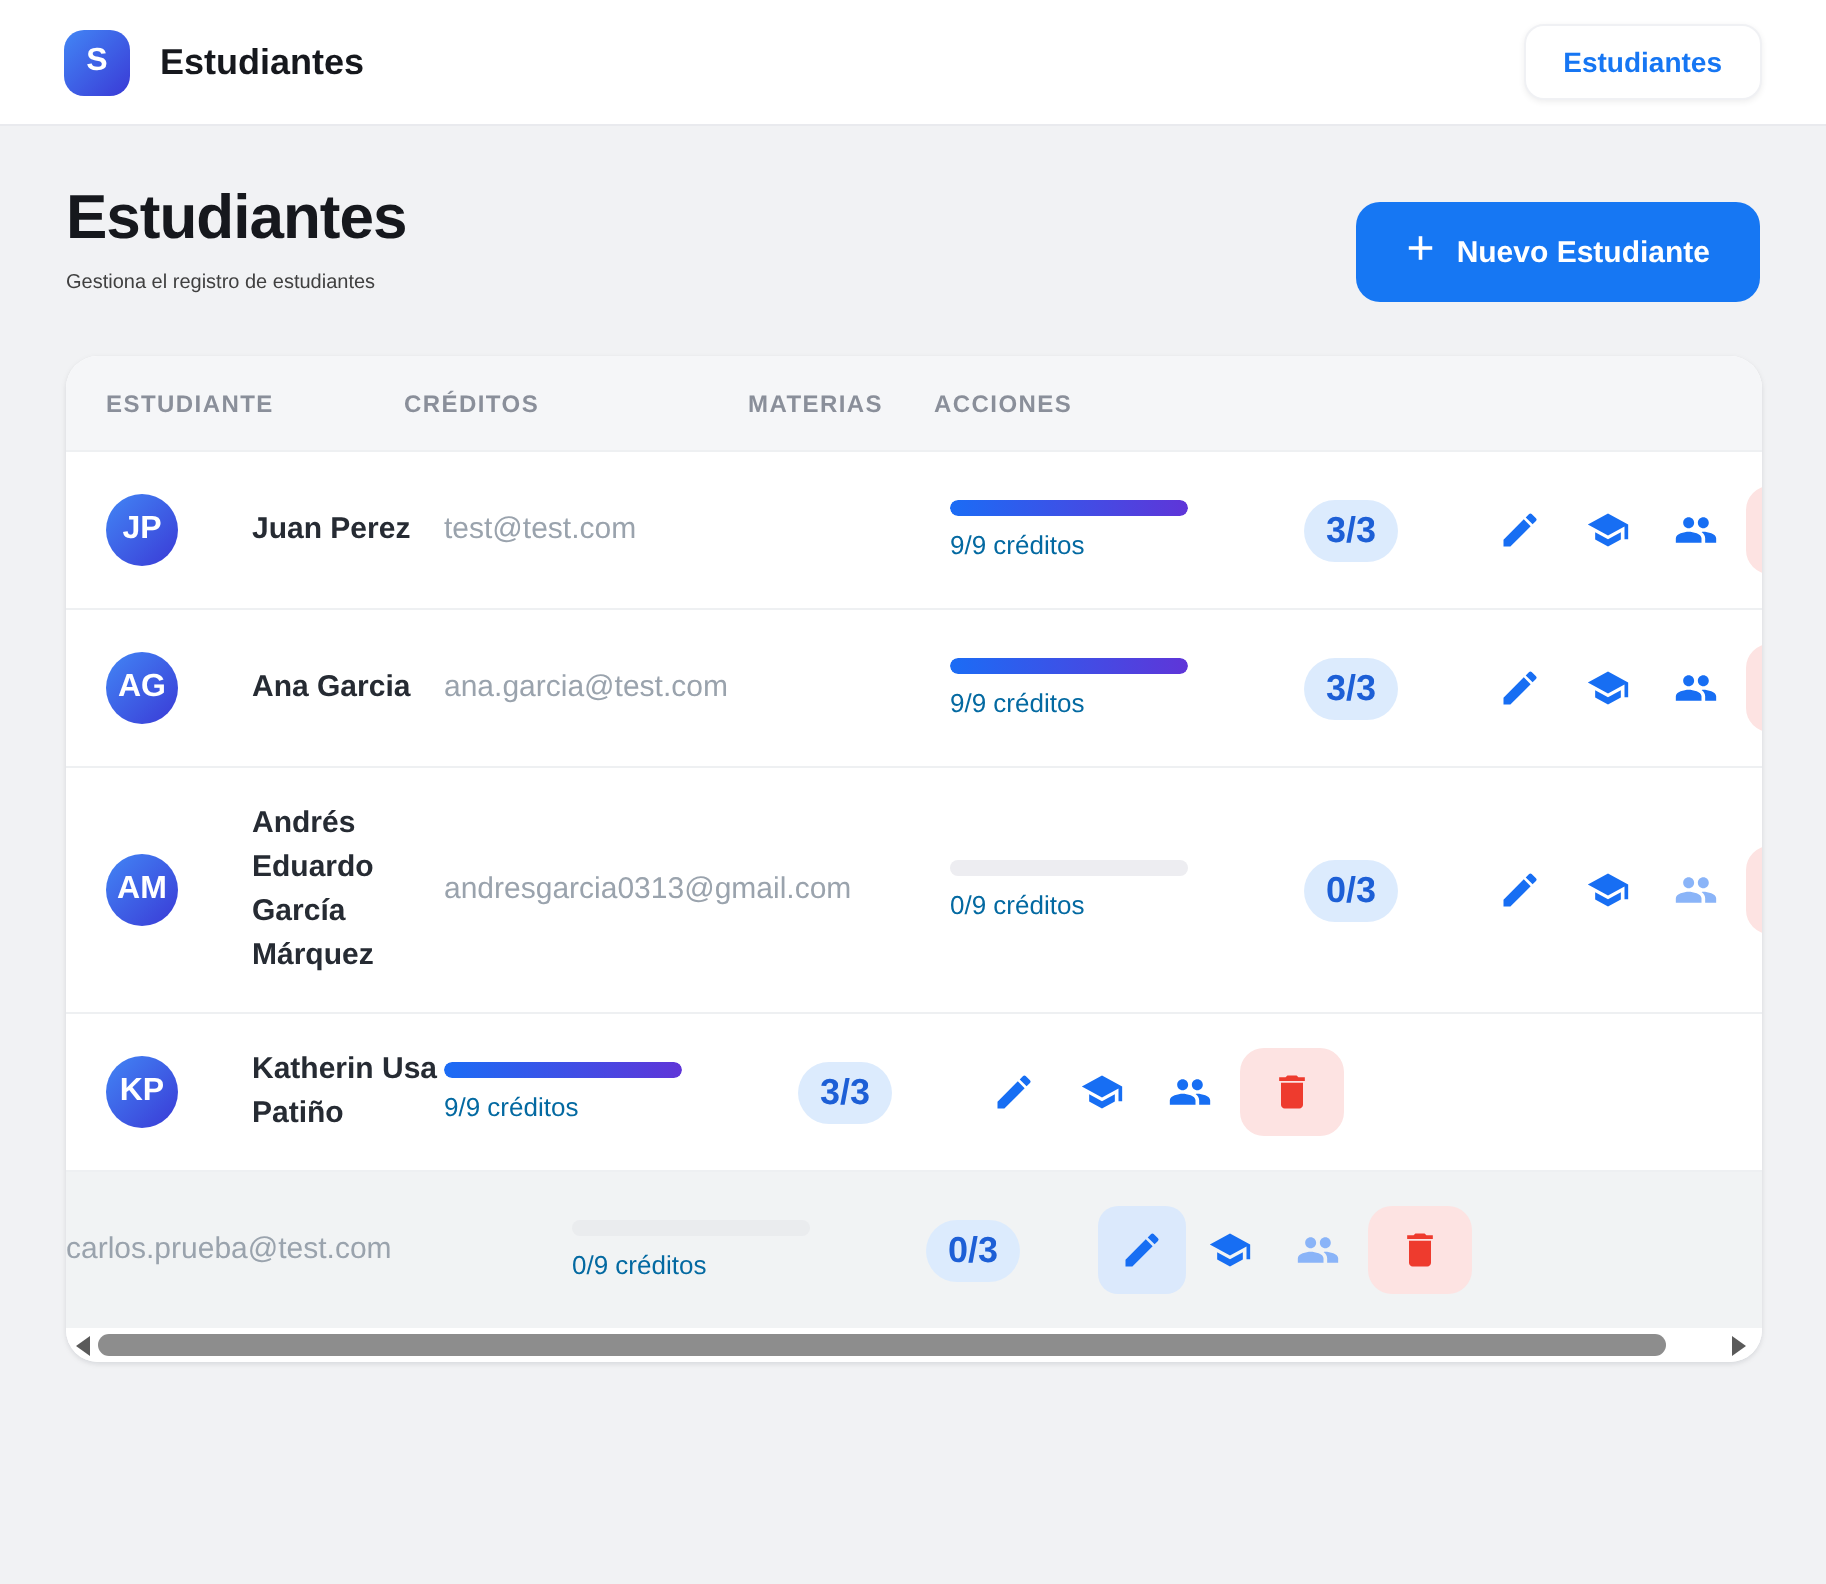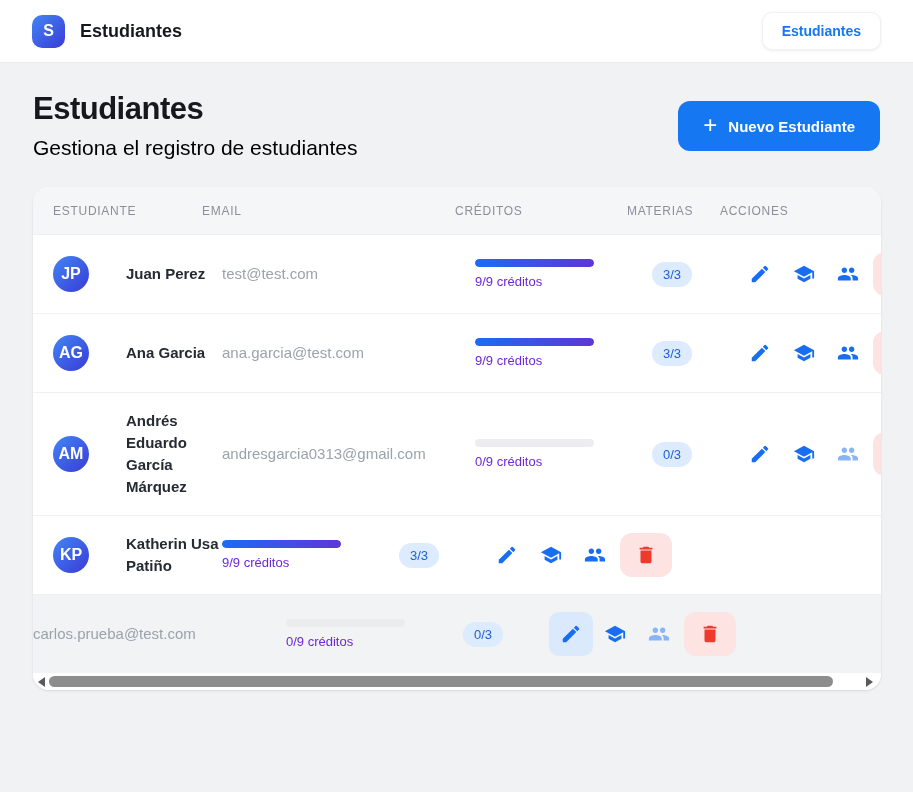--- a/index.html
+++ b/index.html
@@ -13,31 +13,31 @@
   .logo { width:33px; height:33px; border-radius:10px; color:#fff; font-size:16px; font-weight:700;
           display:flex; align-items:center; justify-content:center;
           background:linear-gradient(135deg,#4286f5,#3a3ad6); }
   .app-title { font-size:18px; font-weight:700; color:#16181d; }
   .nav-pill { background:#ffffff; border:1px solid #f0f1f4; box-shadow:0 1px 3px rgba(0,0,0,.07);
               border-radius:10px; padding:10px 19px; font-size:14px; font-weight:600; color:#1676f3; cursor:pointer; }
 
   
   .page-head { display:flex; justify-content:space-between; align-items:flex-start; padding:28px 33px 0 33px; }
   .page-title { font-size:31px; font-weight:700; color:#16181d; letter-spacing:-.5px; }
-  .page-sub { font-size:21px; color:#000000; margin-top:9px; }
+  .page-sub { font-size:10px; color:#404040; margin-top:9px; }
   .btn-primary { margin-top:10px; height:50px; background:#1677f3; color:#fff; border:none; border-radius:12px;
                  display:flex; align-items:center; gap:11px; padding:0 25px; font-size:15px; font-weight:600;
                  font-family:inherit; cursor:pointer; }
   .btn-plus { font-size:24px; font-weight:300; line-height:1; margin-top:-2px; }
 
   
   .card { position:relative; width:848px; margin:27px 0 0 33px; background:#fff; border-radius:16px;
           overflow:hidden; box-shadow:0 1px 3px rgba(16,24,40,.08), 0 1px 2px rgba(16,24,40,.04); }
   .thead { display:flex; align-items:center; height:47px; background:#f5f6f8; }
-  .th { font-size:12px; font-weight:400; color:#8a8f9a; letter-spacing:.06em; }
+  .th { font-size:12px; font-weight:700; color:#8a8f9a; letter-spacing:.06em; }
   .c1 { flex:0 0 169px; padding-left:20px; }
   .c2 { flex:0 0 253px; }
   .c3 { flex:0 0 159px; }
   .c4 { flex:0 0 106px;padding-left:13px; }
   .c5 { flex:0 0 190px; }
 
   .row { display:flex; align-items:center; border-top:1px solid #eef0f2; padding:17px 0; background:#fff; }
   .row.hovered { background:#f1f3f4; }
 
   .student-cell { display:flex; align-items:center; gap:13px; }
@@ -46,24 +46,24 @@
             background:linear-gradient(135deg,#4286f5,#3a3ad6); }
   .name { width:96px; font-size:15px; font-weight:600; color:#262b33; line-height:22px;margin-left:24px; }
 
   .email { font-size:15px; color:#9aa3ad; }
 
   .progress-wrap { width:119px; }
   .progress-bar { width:119px; height:8px; border-radius:4px; overflow:hidden; background:transparent; }
   .progress-bar.empty { background:#ededf1; }
   .row.hovered .progress-bar.empty { background:#eaecee; }
   .progress-fill { height:100%; border-radius:4px; background:linear-gradient(90deg,#1b6cf5,#5f35d8); }
-  .credits-label { margin-top:7px; font-size:13px; color:#6d28d9; }
+  .credits-label { margin-top:7px; font-size:13px; color:#0369a1; }
 
   .badge { display:inline-block; margin-left:5px; padding:5px 11px; border-radius:999px;
-           background:#dcebfd; color:#1d5fd6; font-size:13px; font-weight:400; }
+           background:#dcebfd; color:#1d5fd6; font-size:18px; font-weight:700; }
 
   .actions { display:flex; align-items:center; margin-left:-2px; }
   .icon-btn { width:44px; height:44px; border:none; background:transparent; border-radius:10px;
               display:flex; align-items:center; justify-content:center; cursor:pointer; padding:0; }
   .icon-btn svg { width:22px; height:22px; fill:#176ef3; }
   .icon-btn.active { background:#dbe9fc; }
   .icon-btn.disabled svg { fill:#8ab4f8; }
   .trash-btn { width:52px; height:44px; margin-left:3px; background:#fde3e2; border-radius:12px; }
   .trash-btn svg { fill:#ee3b2e; }
 
@@ -93,21 +93,20 @@
   </div>
   <button class="btn-primary">
     <span class="btn-plus">+</span>
     <span>Nuevo Estudiante</span>
   </button>
 </section>
 
 <div class="card">
   <div class="thead">
     <div class="th c1">ESTUDIANTE</div>
-    <div class="th c2">EMAIL</div>
     <div class="th c3">CRÉDITOS</div>
     <div class="th c4">MATERIAS</div>
     <div class="th c5">ACCIONES</div>
   </div>
 
   <div>
       <div class="row">
     <div class="c1 student-cell">
       <div class="avatar">JP</div>
       <div class="name">Juan Perez</div>

